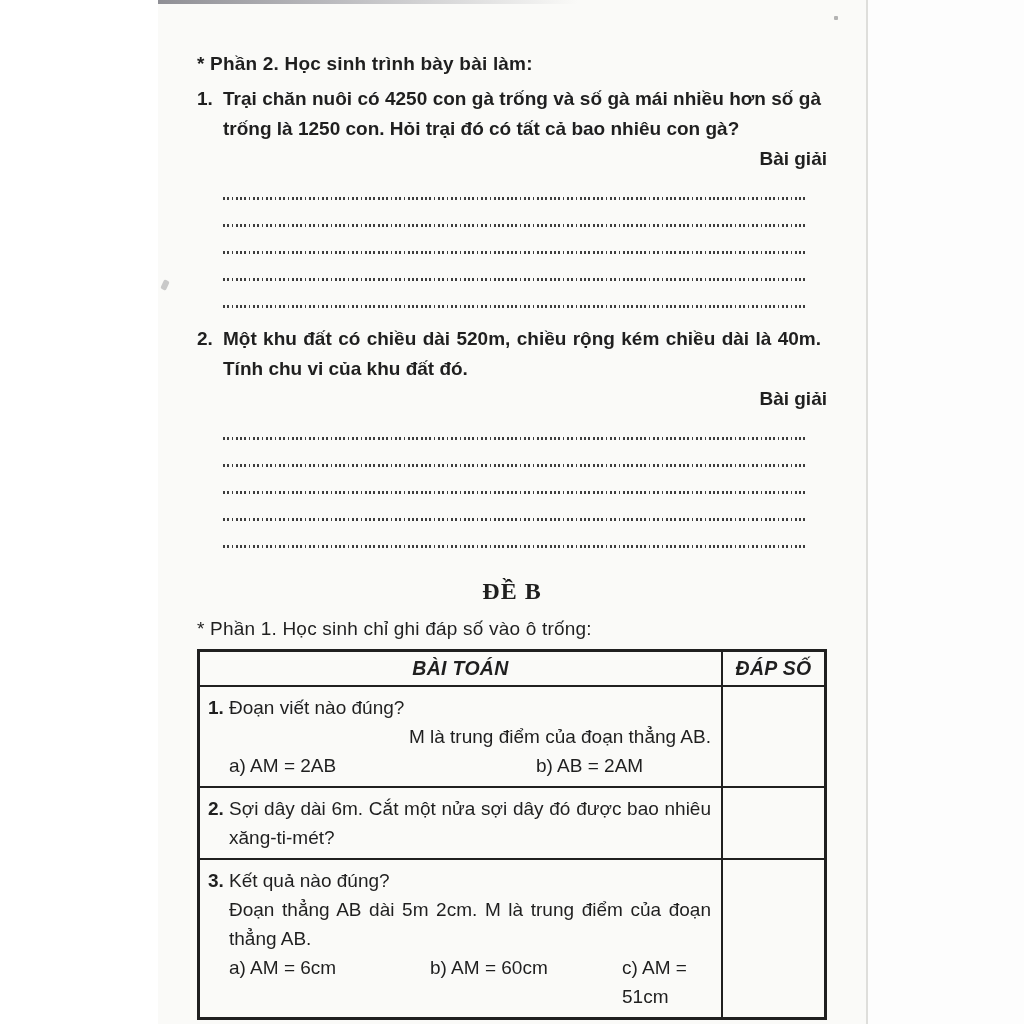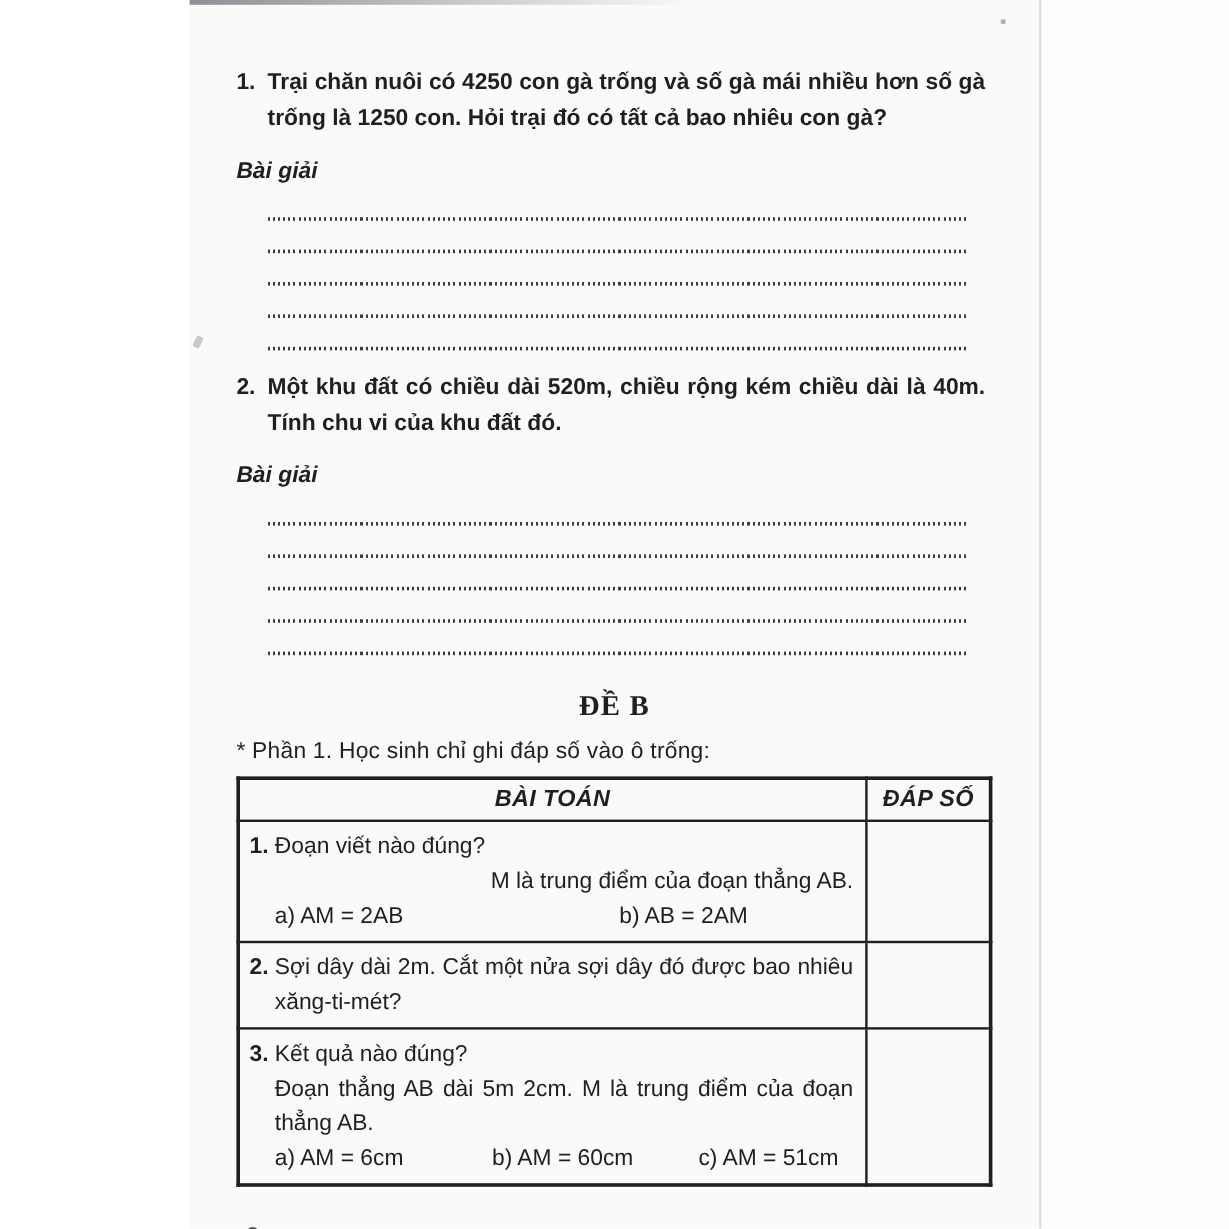--- a/index.html
+++ b/index.html
@@ -32,21 +32,21 @@
 
   .content{position:relative;margin-left:39px;width:630px;padding-top:48px;
     font-size:19px;line-height:29px;}
 
   .section-heading{font-weight:bold;line-height:27px;margin:2px 0 7px 0;letter-spacing:.2px;}
 
   .problem{display:flex;margin-top:6px;}
   .problem .pnum{flex:none;width:26px;font-weight:bold;line-height:30px;}
   .problem .ptext{flex:1;text-align:justify;line-height:30px;margin-right:6px;font-weight:bold;}
 
-  .solution-label{text-align:left;font-weight:bold;font-style:italic;line-height:28px;margin-top:15px;}
+  .solution-label{text-align:right;font-weight:bold;line-height:28px;margin-top:1px;}
 
   .dots-group{margin-top:2px;}
   .dotline{height:27px;position:relative;}
   .dotline::after{
     content:"";position:absolute;left:26px;right:20px;bottom:2px;height:3px;
     background-image:repeating-linear-gradient(90deg,#3d3d3d 0 1.7px,rgba(0,0,0,0) 1.7px 4.3px);
   }
 
   .de-title{text-align:center;font-weight:bold;font-size:24px;line-height:34px;margin-top:24px;letter-spacing:1px;font-family:Liberation Serif, serif;}
   .part1-heading{font-weight:normal;line-height:28px;margin-top:7px;letter-spacing:.2px;}
@@ -55,38 +55,39 @@
     border:3px solid #202020;table-layout:fixed;}
   table.answers th,table.answers td{border:2px solid #202020;vertical-align:top;}
   th.col-problem{width:513px;}
   th{font-size:19.5px;font-weight:bold;text-align:center;padding:3px 4px;line-height:27px;letter-spacing:.3px;font-style:italic;}
   td.qcell{padding:6px 10px 6px 8px;line-height:29px;}
   td.acell{background:#fafaf8;}
   .qline{display:flex;}
   .qline .rownum{flex:none;width:21px;font-weight:bold;}
   .qline .qtext{flex:1;text-align:justify;}
   .qdetail{margin-left:21px;text-align:justify;}
-  .opts{margin-left:21px;display:grid;}
+  .opts{margin-left:21px;display:grid;gap:20px;}
   .opts-2{grid-template-columns:287px 1fr;}
   .opts-3{grid-template-columns:181px 172px 1fr;}
 
   .page-number{font-weight:bold;font-size:20px;margin-top:28px;margin-left:8px;}
 </style>
 </head>
 <body>
 
 <div class="photo">
   <div class="sheet">
     <div class="sheet-top-shadow"></div>
     <div class="sheet-edge"></div>
     <div class="artifact-1"></div>
     <div class="artifact-2"></div>
 
     <div class="content">
 
+      <div class="section-heading">* Phần 2. Học sinh trình bày bài làm:</div>
 
       <div class="problem">
         <span class="pnum">1.</span>
         <div class="ptext">Trại chăn nuôi có 4250 con gà trống và số gà mái nhiều hơn số gà trống là 1250 con. Hỏi trại đó có tất cả bao nhiêu con gà?</div>
       </div>
       <div class="solution-label">Bài giải</div>
       <div class="dots-group">
         <div class="dotline"></div>
         <div class="dotline"></div>
         <div class="dotline"></div>
@@ -129,21 +130,21 @@
               <span>b) AB = 2AM</span>
             </div>
           </td>
           <td class="acell"></td>
         </tr>
 
         <tr>
           <td class="qcell">
             <div class="qline">
               <span class="rownum">2.</span>
-              <div class="qtext">Sợi dây dài 2m. Cắt một nửa sợi dây đó được bao nhiêu xăng-ti-mét?</div>
+              <div class="qtext">Sợi dây dài 6m. Cắt một nửa sợi dây đó được bao nhiêu xăng-ti-mét?</div>
             </div>
           </td>
           <td class="acell"></td>
         </tr>
 
         <tr>
           <td class="qcell">
             <div class="qline">
               <span class="rownum">3.</span>
               <div class="qtext">Kết quả nào đúng?</div>

